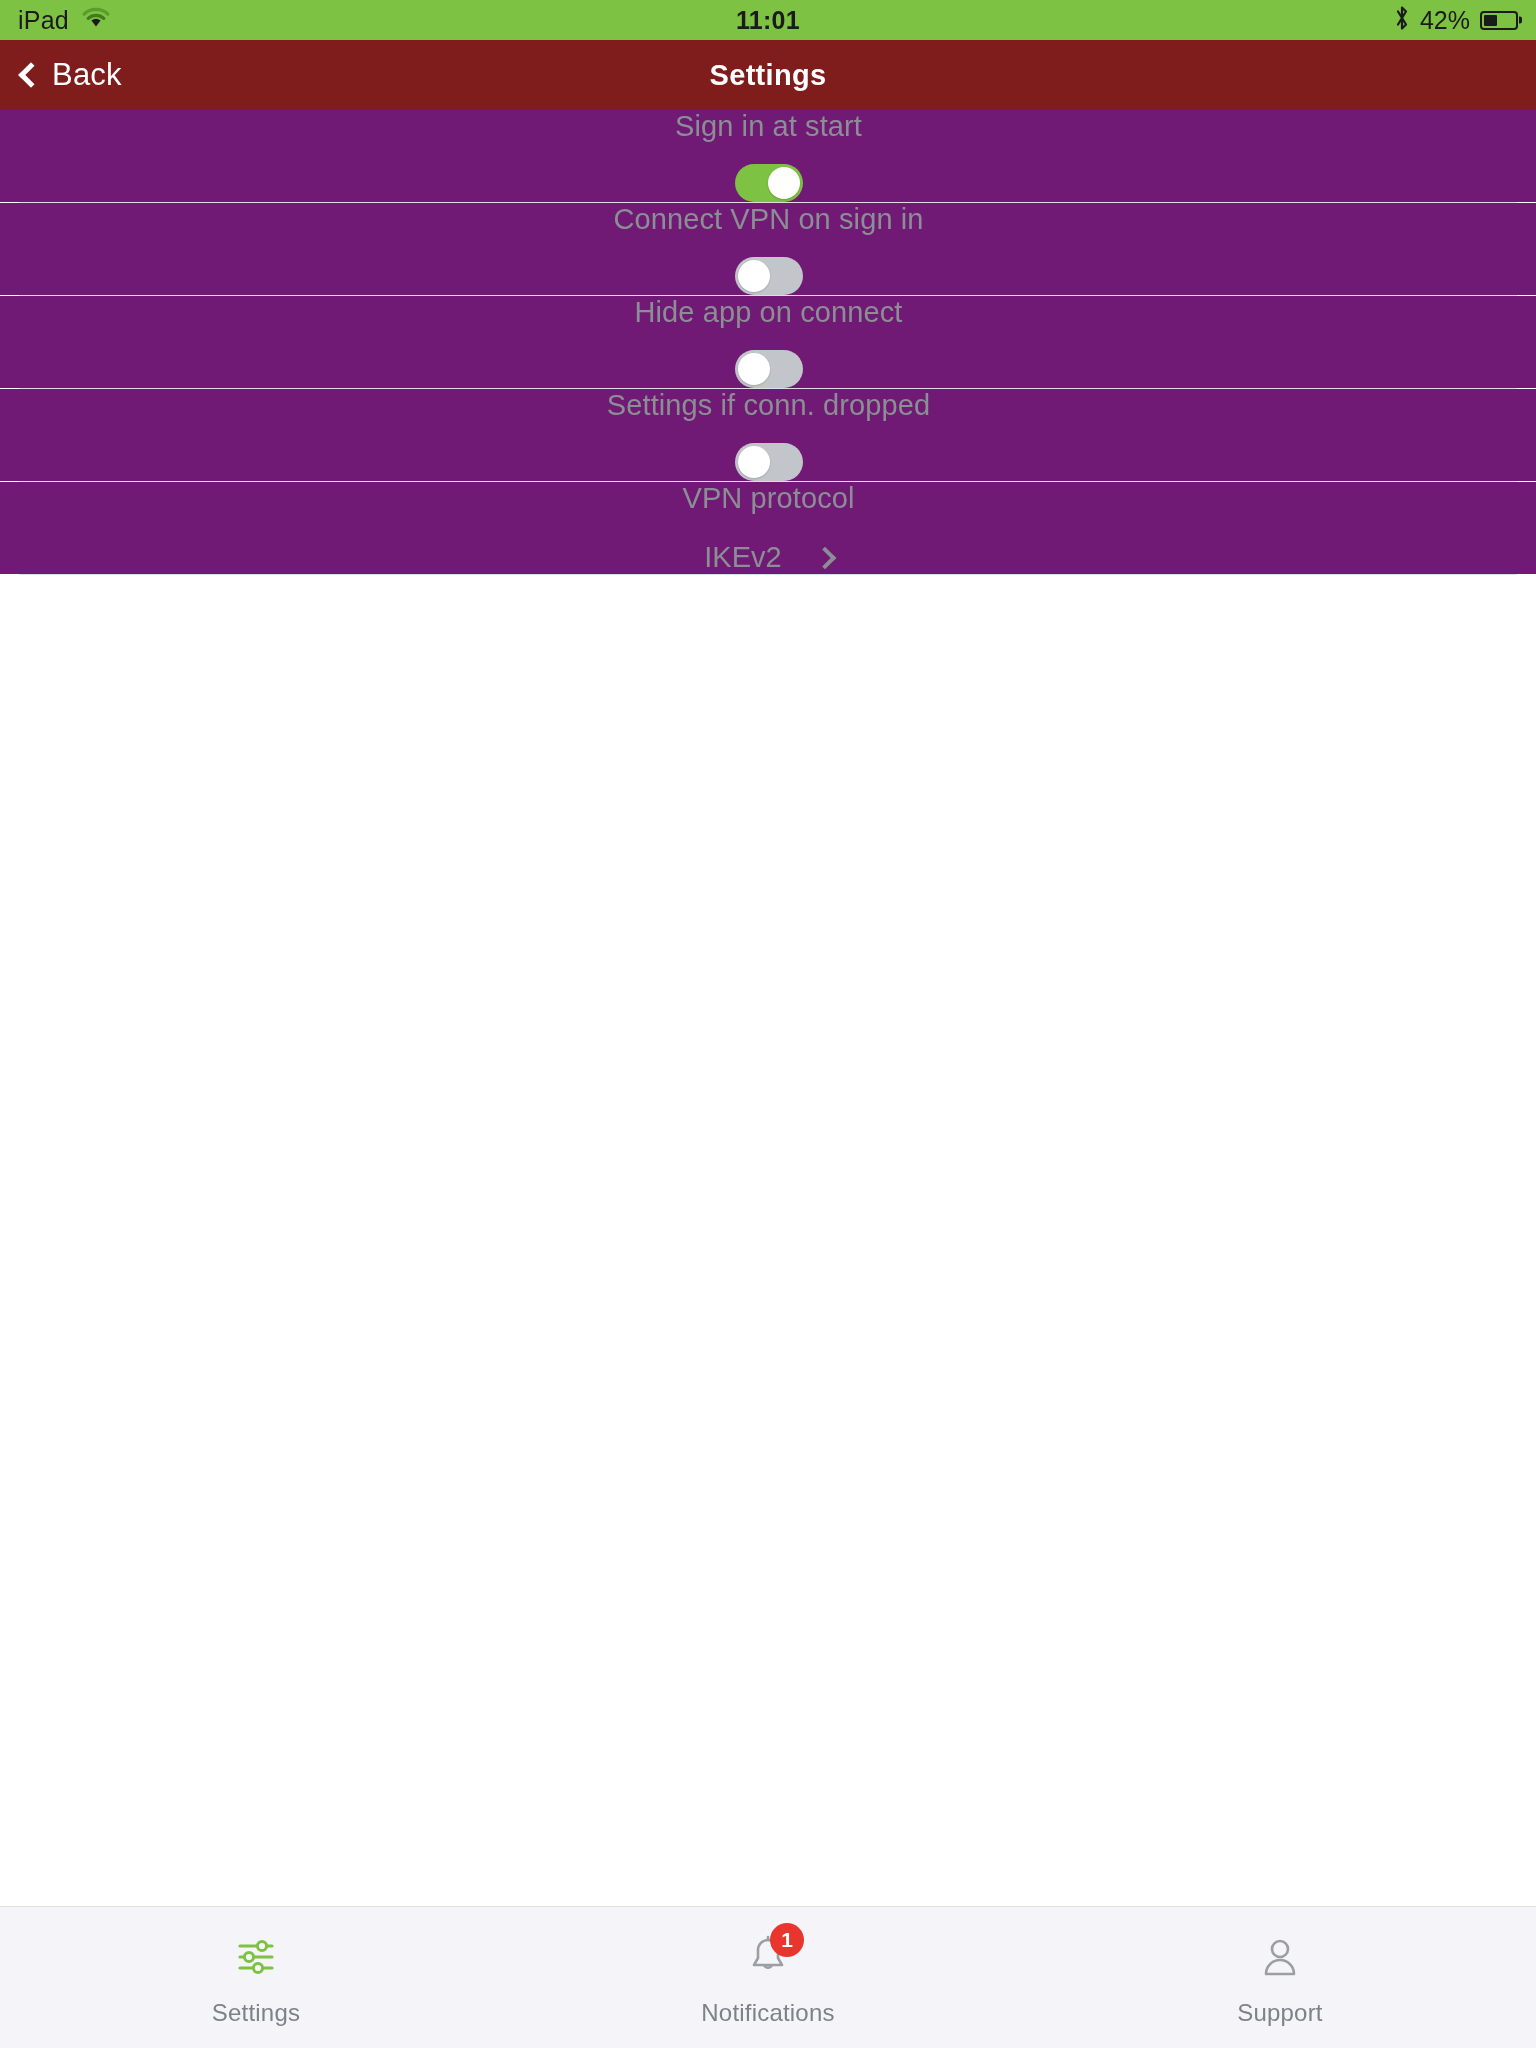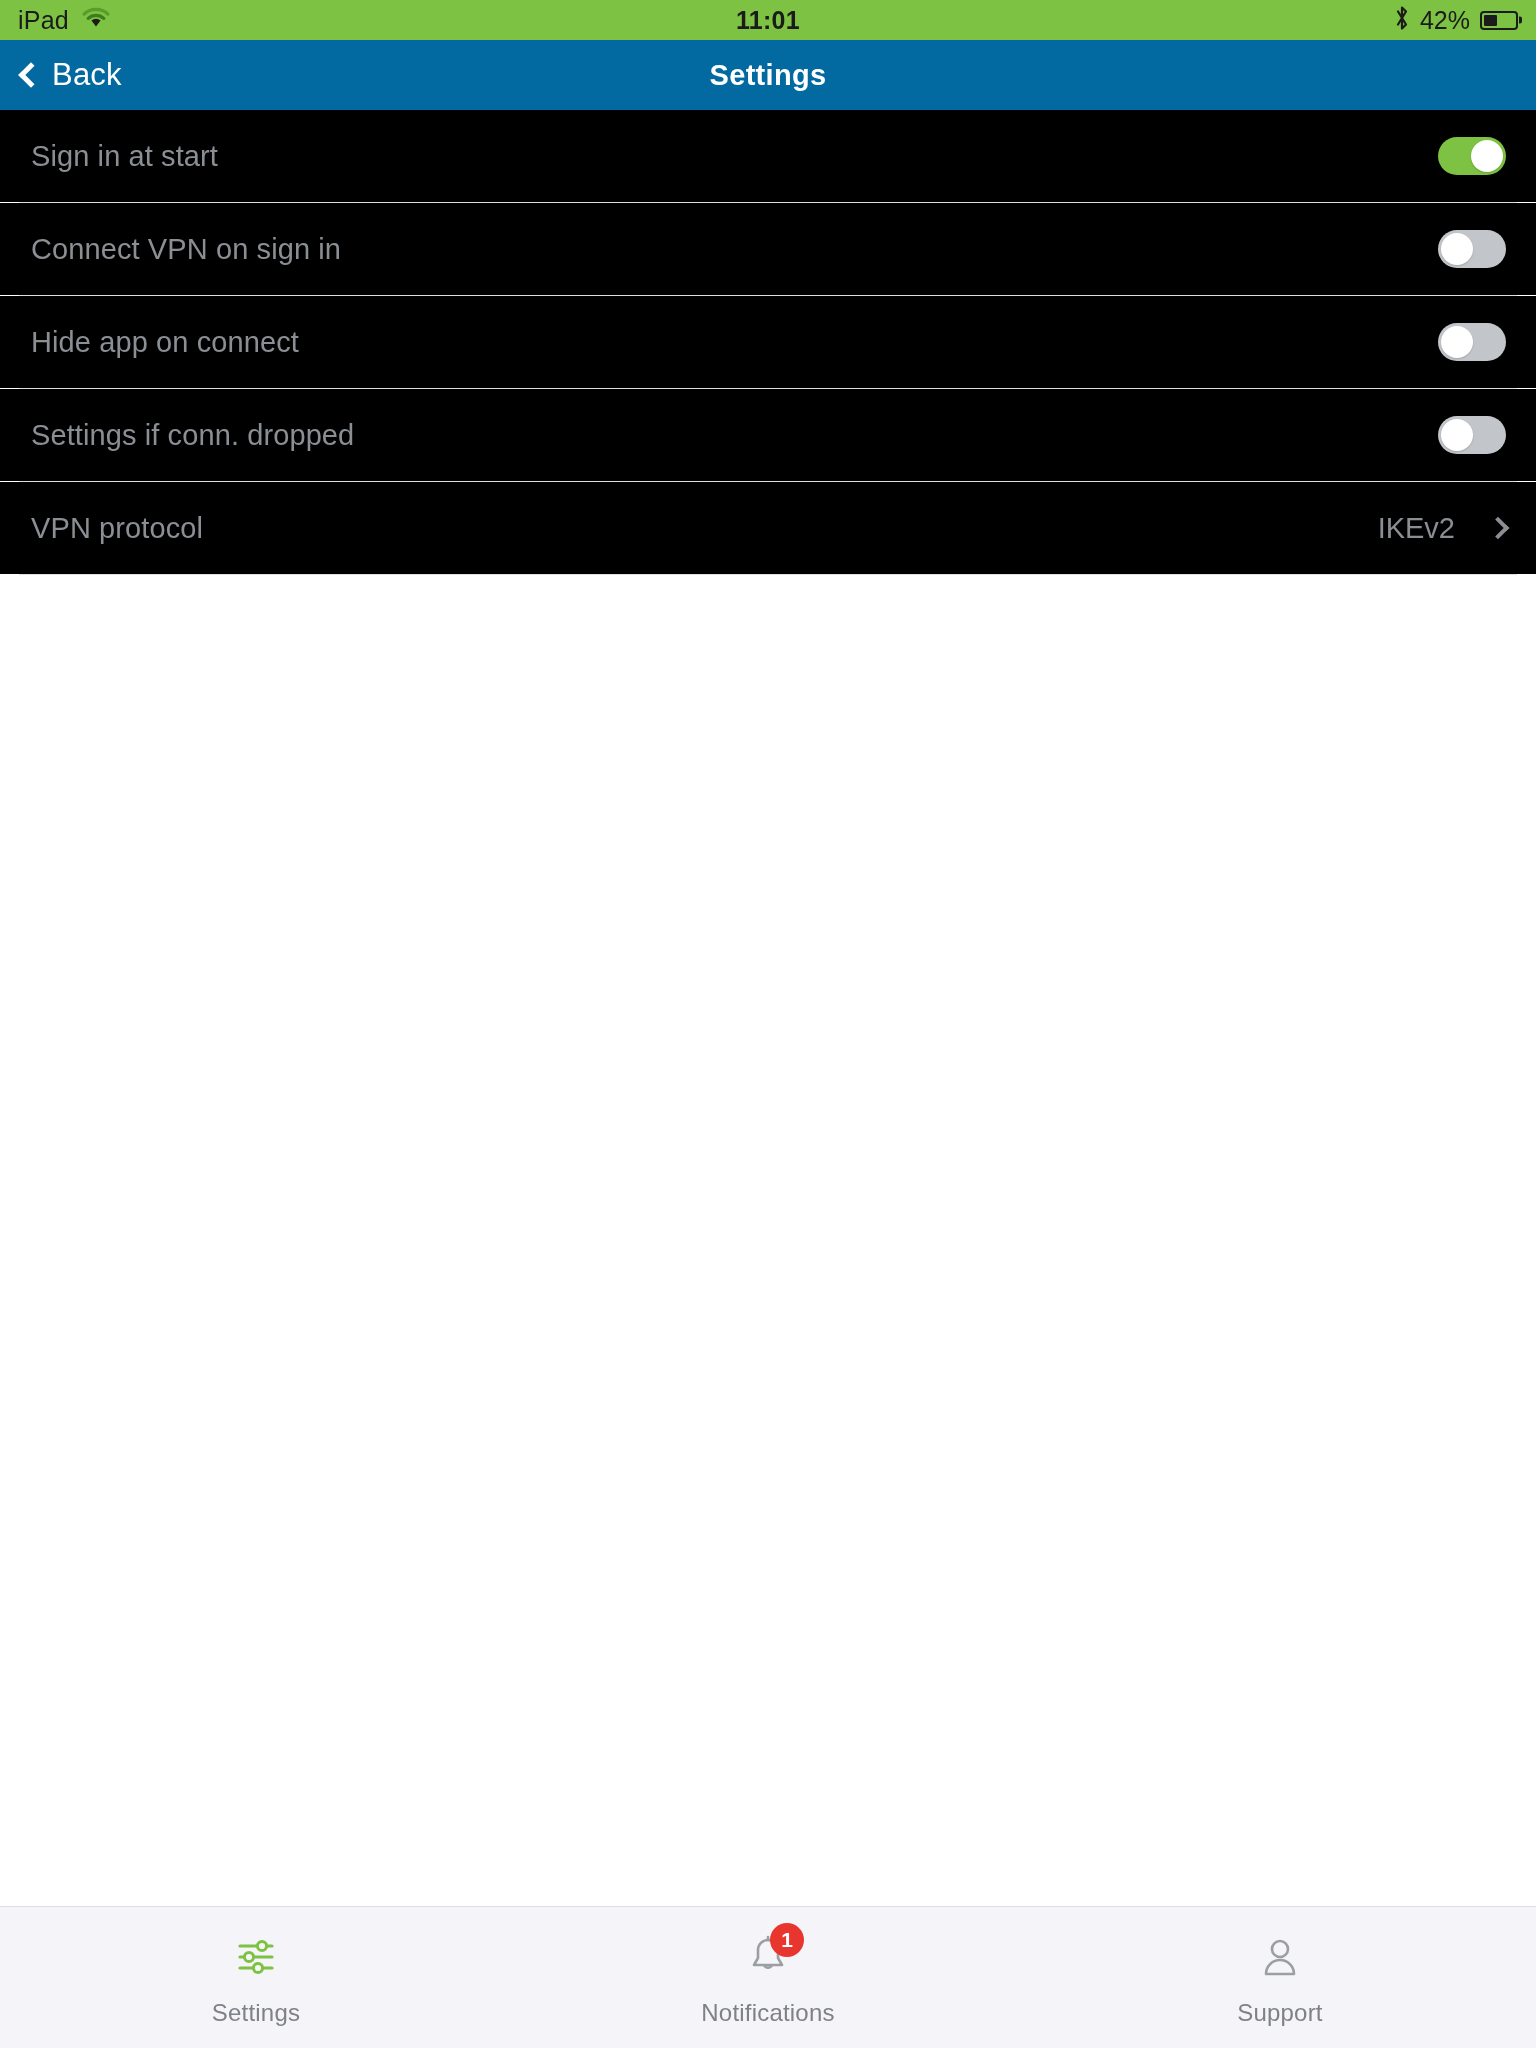--- a/index.html
+++ b/index.html
@@ -44,21 +44,21 @@
   }
   .batt:after {
     content:""; position:absolute; right:-6px; top:50%;
     transform:translateY(-50%);
     width:3px; height:7px; background:#1b1b1b; border-radius:0 2px 2px 0;
   }
   .batt-fill { height:100%; background:#1b1b1b; border-radius:1px; }
 
   
   .navbar {
-    height:70px; background:#0369a1;
+    height:70px; background:#7f1d1d;
     display:flex; align-items:center;
     position:relative; flex:0 0 auto;
   }
   .nav-back {
     display:flex; align-items:center; gap:12px;
     padding:0 22px; height:100%;
     cursor:pointer; background:none; border:none;
   }
   .nav-back-label {
     font-size:31px; color:#ffffff; letter-spacing:.2px;
@@ -72,23 +72,24 @@
   }
 
   
   .list {
     flex:1 1 auto; background:#ffffff; overflow:hidden;
   }
   .row {
     height:92px;
     display:flex; align-items:center;
     padding:0 30px 0 31px;
-    background:#000000;
+    background:#701a75;
     cursor:pointer;
     position:relative;
+    flex-direction:column;
   }
   .row-sep {
     height:1px;
     background:#dcdfe3;
     margin:0 19px 0 19px;
   }
   .row-label {
     font-size:29px; color:#8b8f94;
     letter-spacing:.1px;
     flex:1 1 auto;

